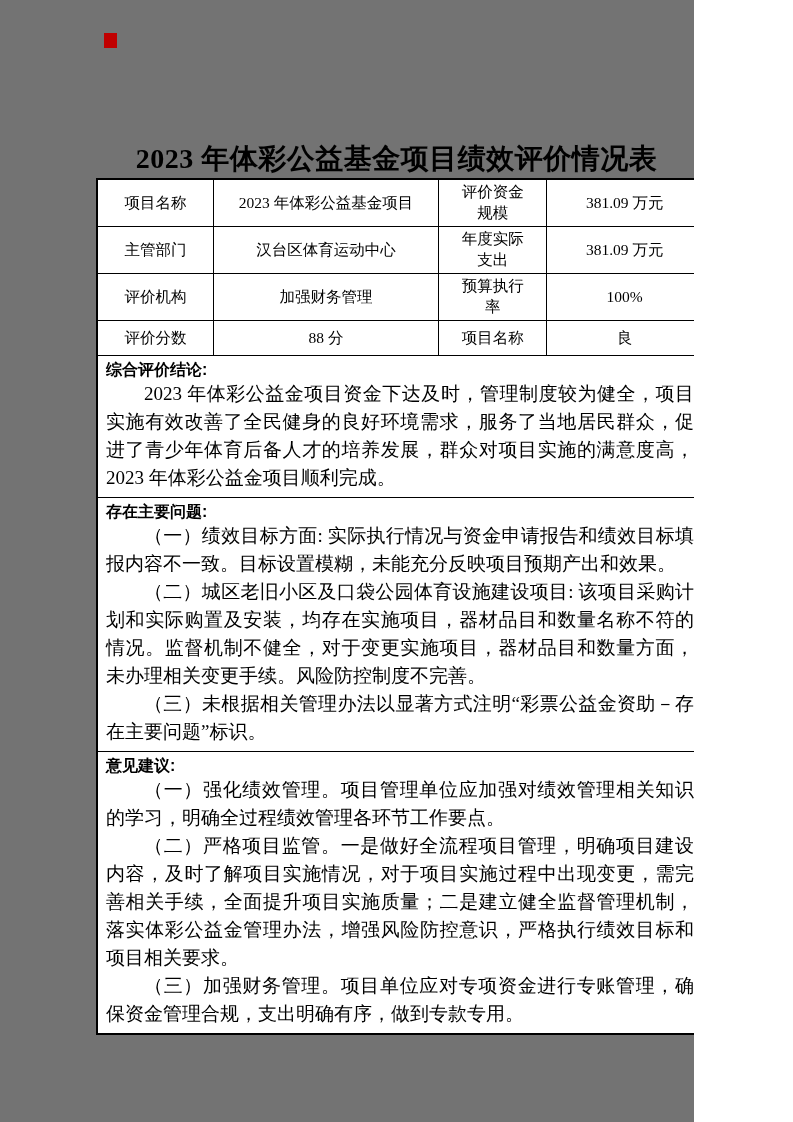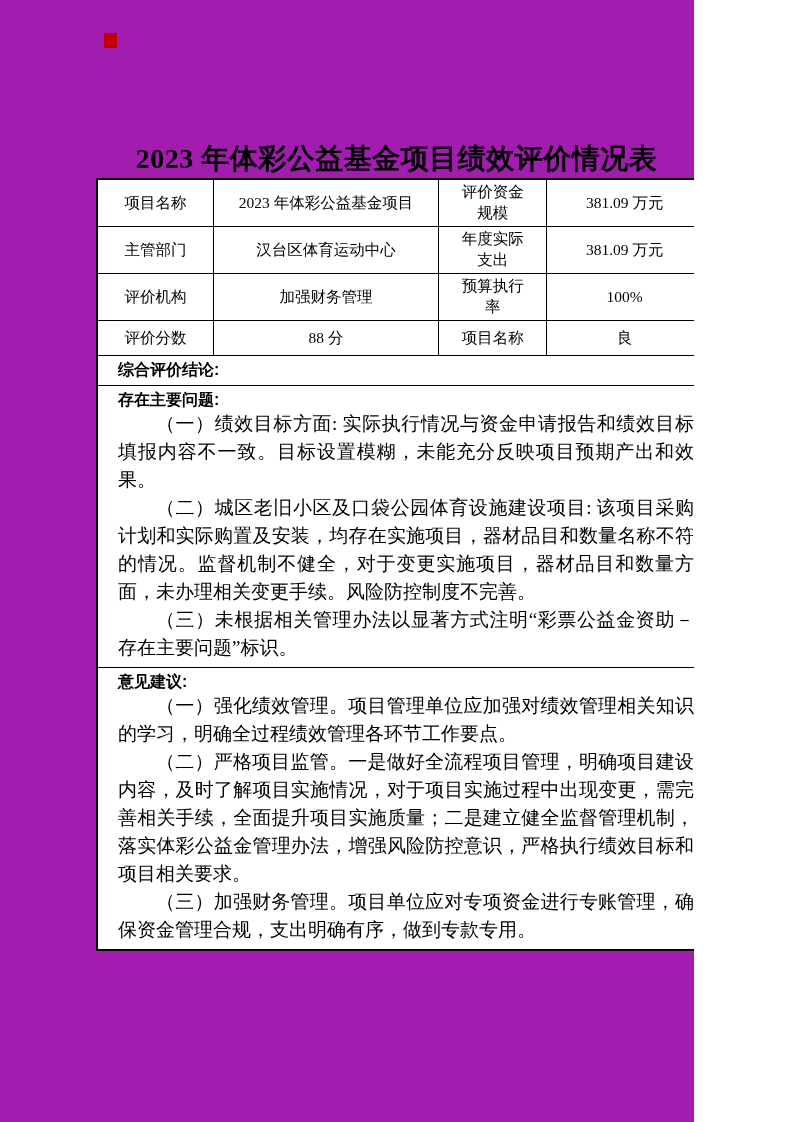--- a/index.html
+++ b/index.html
@@ -4,21 +4,21 @@
 <style>
   html, body {
     margin: 0;
     padding: 0;
     background: #ffffff;
   }
   .page {
     position: relative;
     width: 694px;
     height: 1122px;
-    background: #a21caf;
+    background: #737373;
     font-family: "Liberation Serif", "DejaVu Serif", serif;
     color: #000000;
     overflow: hidden;
   }
   .corner-mark {
     position: absolute;
     left: 104px;
     top: 33px;
     width: 13px;
     height: 15px;
@@ -56,21 +56,21 @@
     text-align: center;
     vertical-align: middle;
     font-size: 15.5px;
     padding: 2px 16px;
     overflow: hidden;
   }
   table.info-grid tr td:first-child { border-left: none; }
   table.info-grid tr td:last-child { border-right: none; }
   table.info-grid tr:first-child td { border-top: none; }
   .section {
-    padding: 3px 8px 5px 20px;
+    padding: 3px 8px 5px 8px;
   }
   .section + .section {
     border-top: 1px solid #000000;
   }
   .section-heading {
     font-family: "Liberation Sans", "DejaVu Sans", sans-serif;
     font-weight: bold;
     font-size: 16px;
     line-height: 21px;
   }
@@ -124,20 +124,21 @@
           <td>评价分数</td>
           <td>88 分</td>
           <td>项目名称</td>
           <td>良</td>
         </tr>
       </tbody>
     </table>
 
     <div class="section">
       <div class="section-heading">综合评价结论:</div>
+      <p>2023 年体彩公益金项目资金下达及时，管理制度较为健全，项目实施有效改善了全民健身的良好环境需求，服务了当地居民群众，促进了青少年体育后备人才的培养发展，群众对项目实施的满意度高，2023 年体彩公益金项目顺利完成。</p>
     </div>
 
     <div class="section">
       <div class="section-heading">存在主要问题:</div>
       <p>（一）绩效目标方面: 实际执行情况与资金申请报告和绩效目标填报内容不一致。目标设置模糊，未能充分反映项目预期产出和效果。</p>
       <p>（二）城区老旧小区及口袋公园体育设施建设项目: 该项目采购计划和实际购置及安装，均存在实施项目，器材品目和数量名称不符的情况。监督机制不健全，对于变更实施项目，器材品目和数量方面，未办理相关变更手续。风险防控制度不完善。</p>
       <p>（三）未根据相关管理办法以显著方式注明“彩票公益金资助－存在主要问题”标识。</p>
     </div>
 
     <div class="section">

